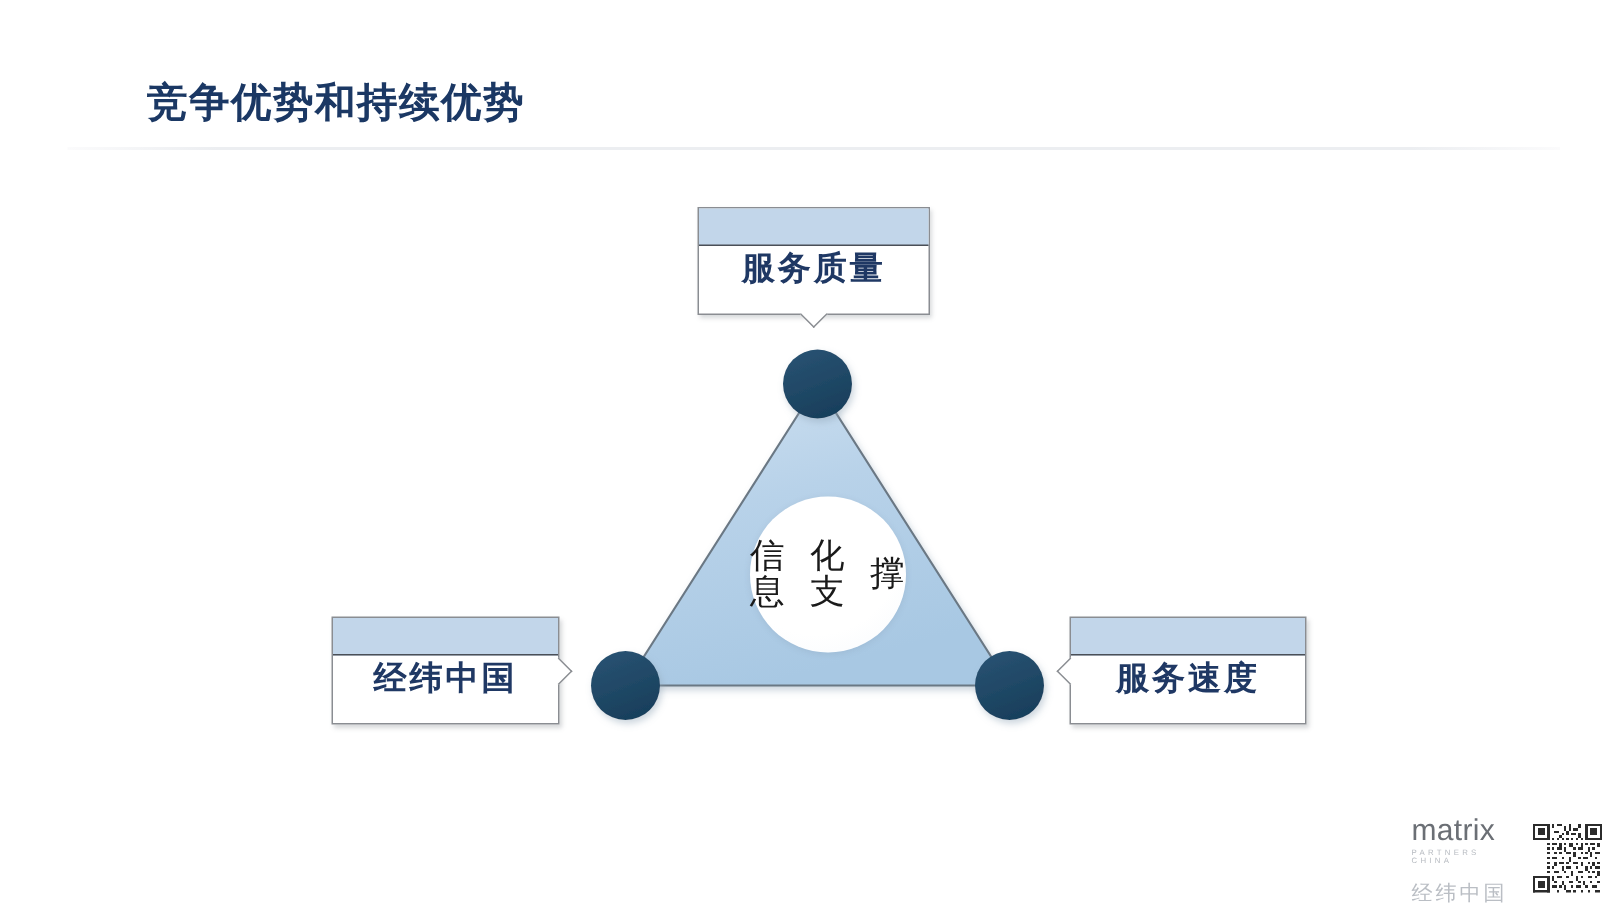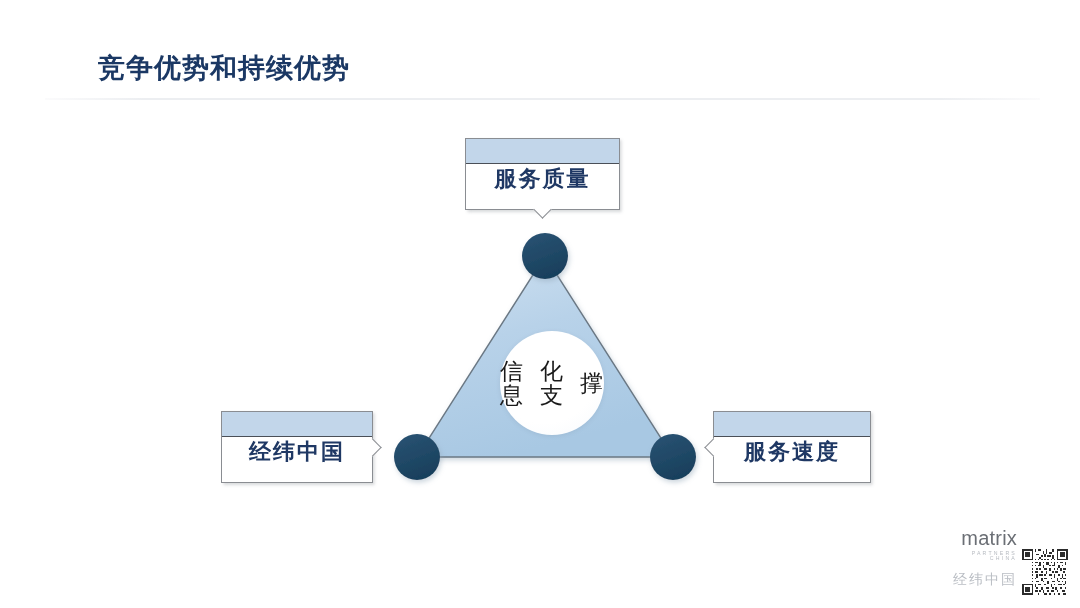--- a/index.html
+++ b/index.html
@@ -136,23 +136,23 @@
     color: #1a1a1a;
     line-height: 1.06;
     letter-spacing: 1px;
     font-family: "DejaVu Sans", "Liberation Sans", sans-serif;
   }
 
   
   #logo-block {
     position: absolute;
     left: 941px;
-    top: 528px;
+    top: 544px;
     width: 76px;
-    text-align: right;
+    text-align: left;
   }
   #logo-word {
     font-size: 20px;
     color: #6b6f75;
     letter-spacing: 0.2px;
     line-height: 1;
     font-weight: 400;
   }
   #logo-sub {
     font-size: 5.2px;

